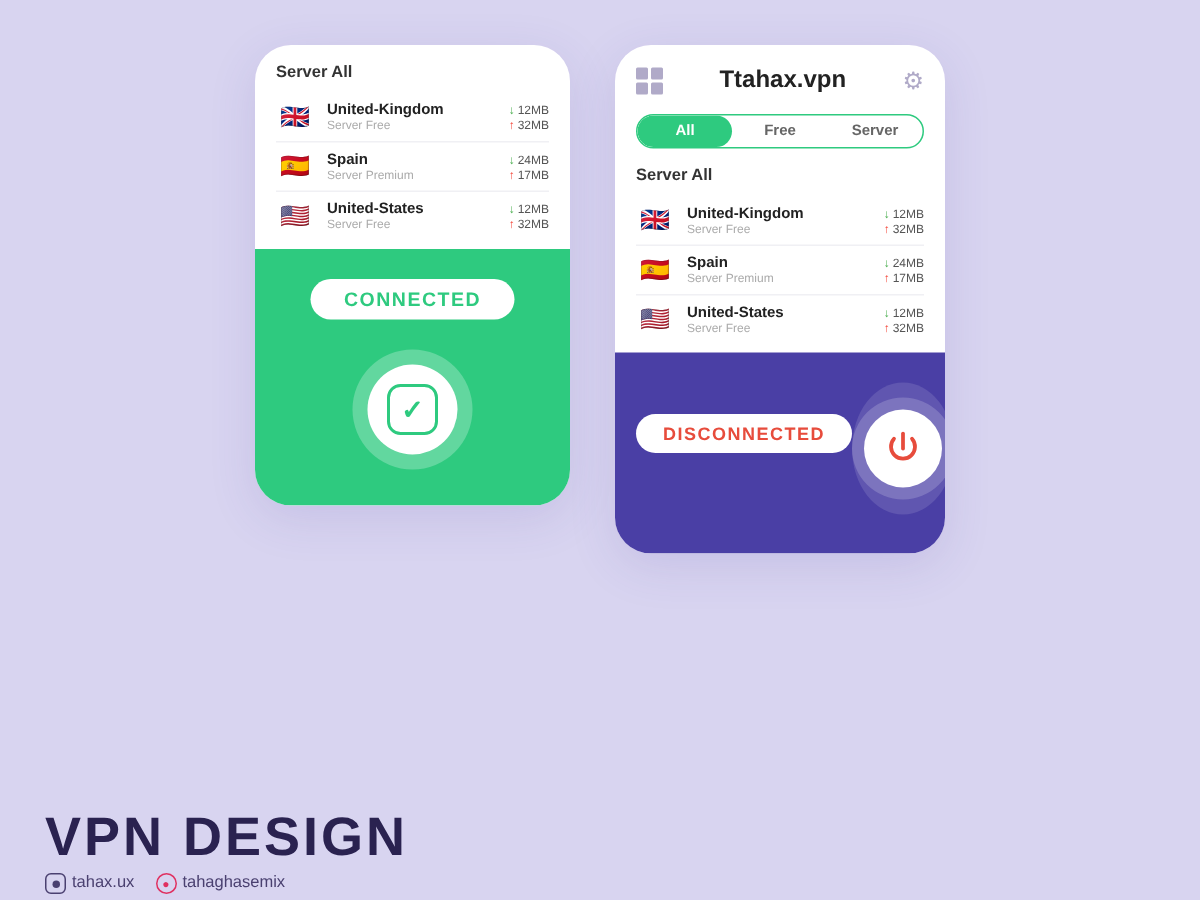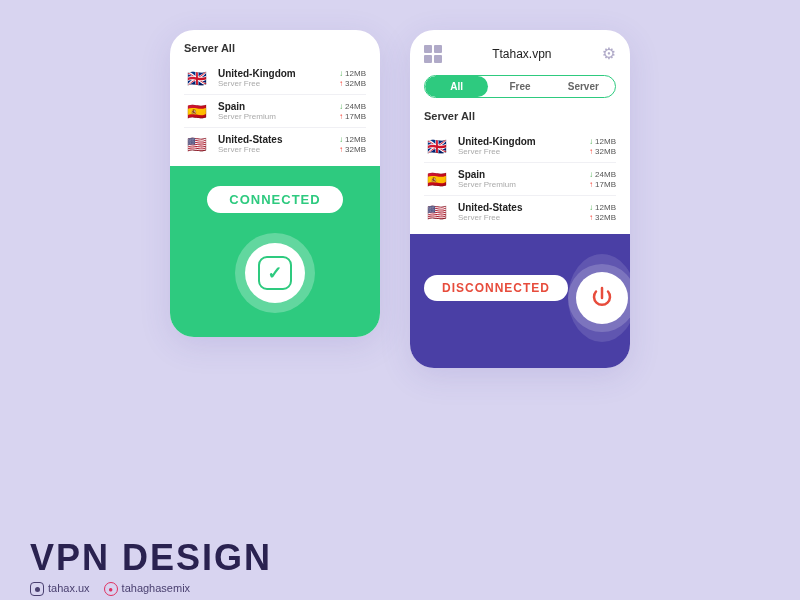--- a/index.html
+++ b/index.html
@@ -175,22 +175,22 @@
       grid-template-columns: 1fr 1fr;
       gap: 2px;
       width: 18px;
       height: 18px;
     }
     .grid-dot {
       background: #b0aac8;
       border-radius: 1px;
     }
     .brand-name {
-      font-size: 12px;
-      font-weight: 400;
+      font-size: 16px;
+      font-weight: 700;
       color: #2eca7f;
     }
     .brand-name span { color: #222; }
     .gear-icon {
       font-size: 16px;
       color: #b0aac8;
     }
 
     
     .filter-tabs {

